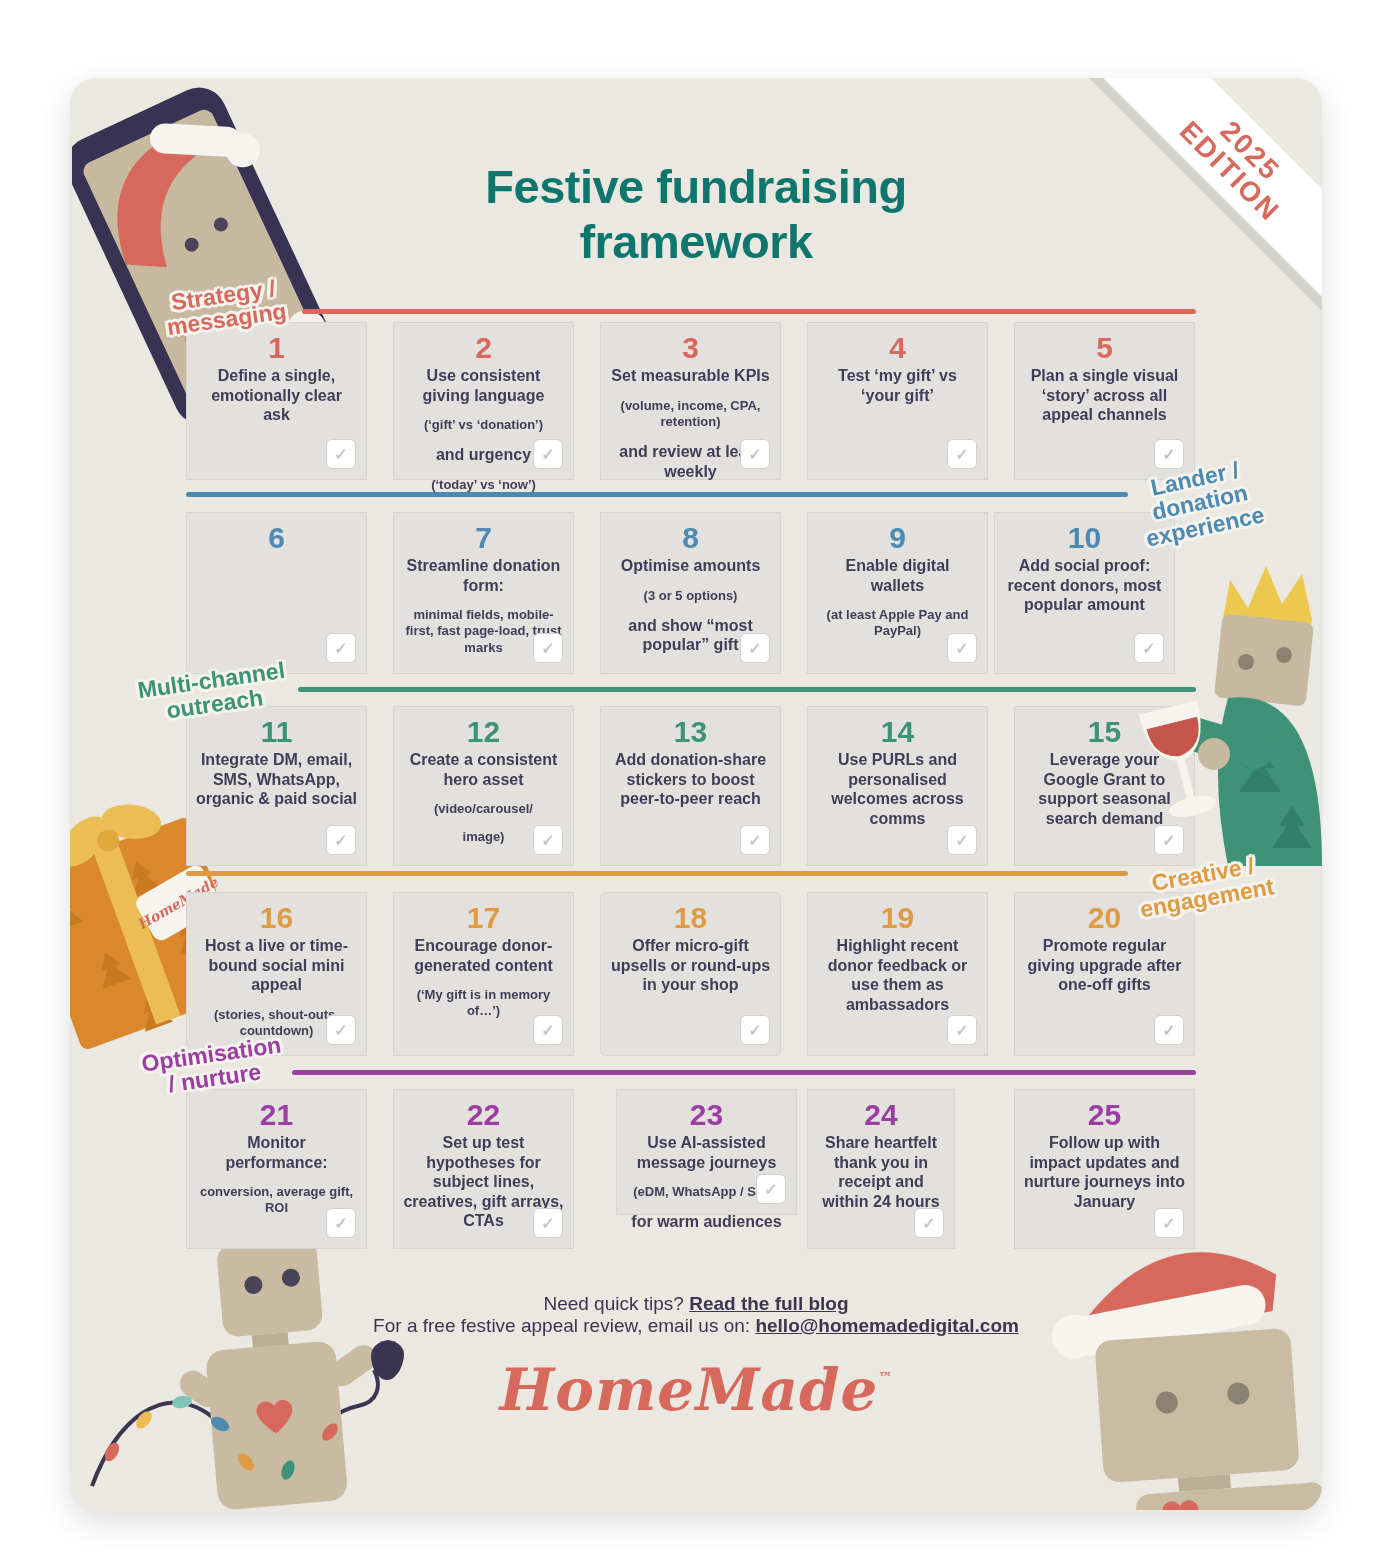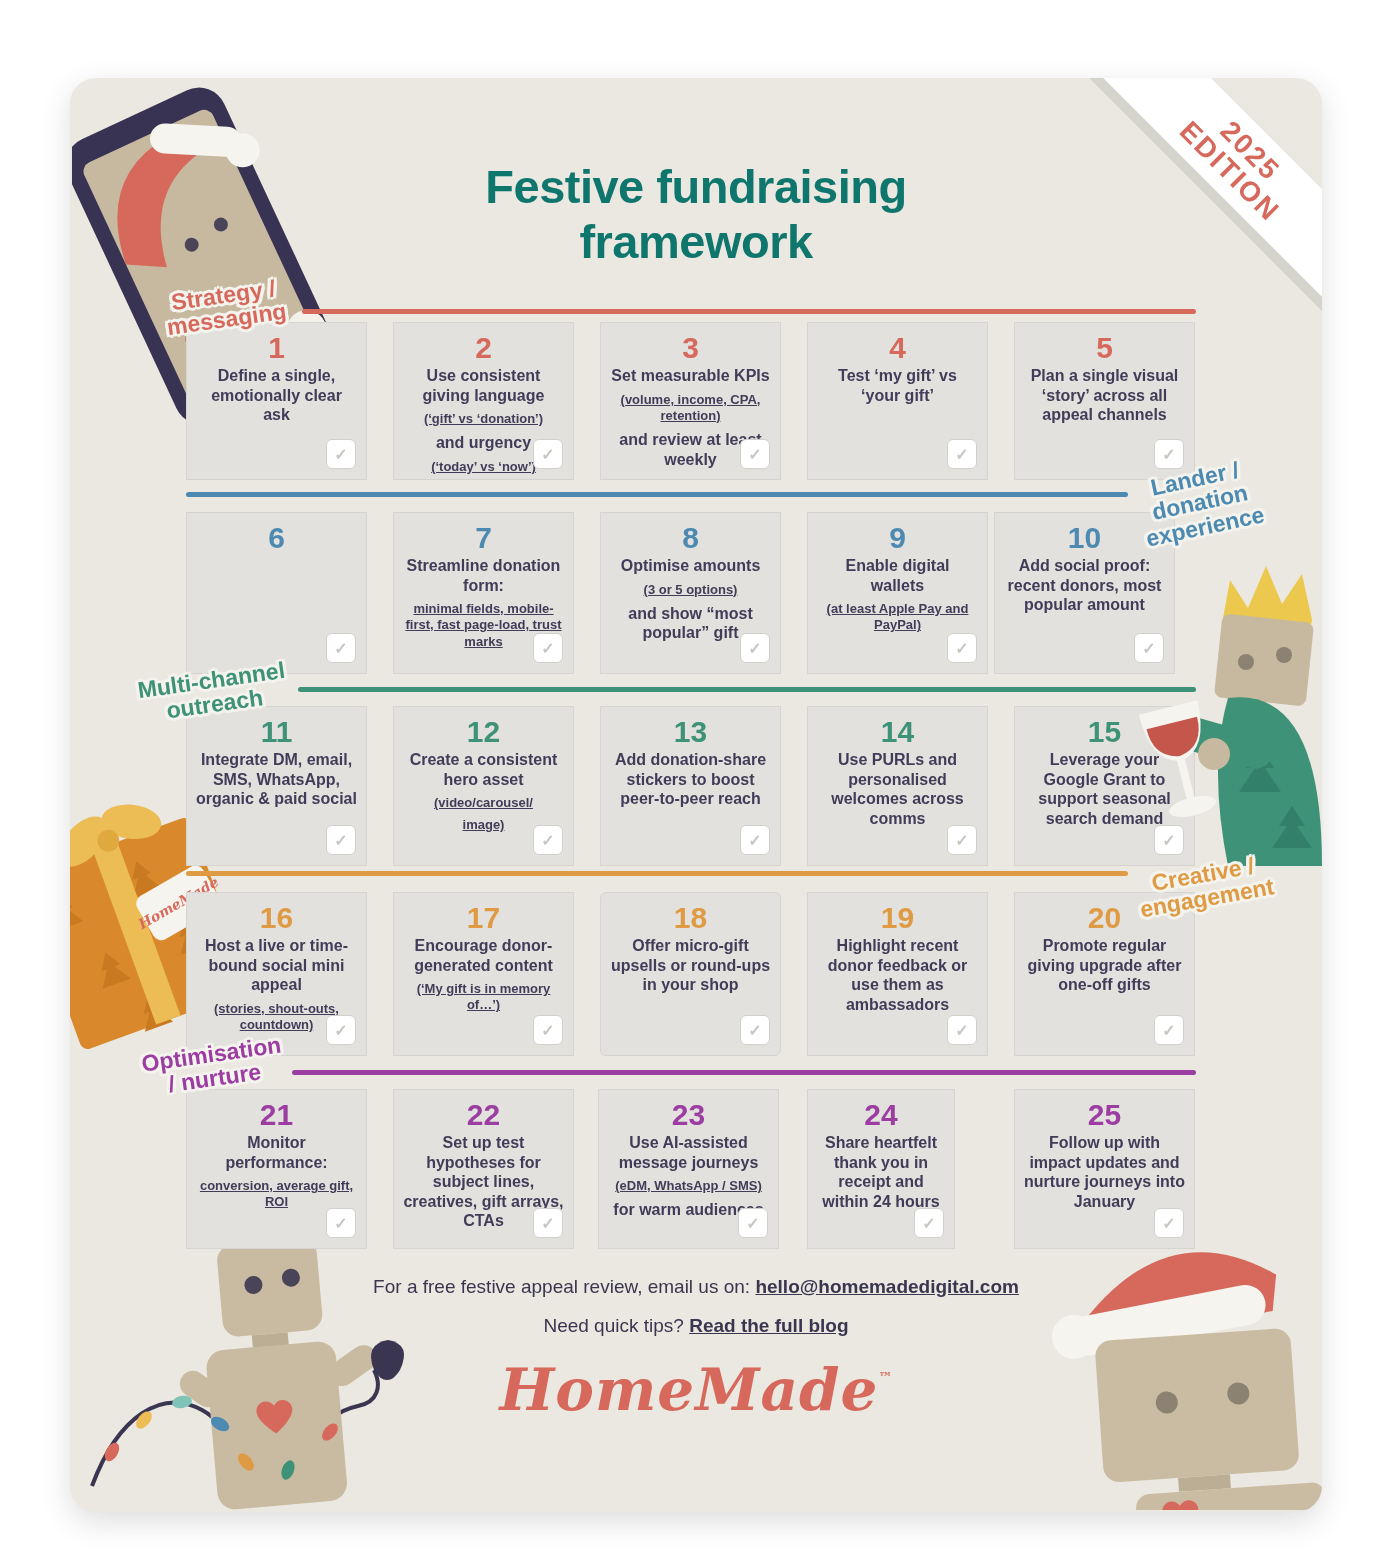--- a/index.html
+++ b/index.html
@@ -29,21 +29,21 @@
     position:absolute;z-index:6;font-weight:700;font-size:23px;line-height:1.06;text-align:center;
     text-shadow:-3px -2px 0 #f4f3ed,3px -2px 0 #f4f3ed,-3px 2px 0 #f4f3ed,3px 2px 0 #f4f3ed,
       0 -3px 0 #f4f3ed,0 3px 0 #f4f3ed,-3px 0 0 #f4f3ed,3px 0 0 #f4f3ed;
   }
   .card{
     position:absolute;background:#e3e1de;border:1px solid #d6d4d0;box-sizing:border-box;
     z-index:2;text-align:center;padding:8px 9px 6px;
   }
   .card-number{font-size:30px;font-weight:700;line-height:1.1;margin-bottom:2px;}
   .card-text .seg{display:block;font-size:16px;font-weight:700;color:#413c57;line-height:1.22;}
-  .card-text .seg.small{font-size:13px;line-height:1.25;margin:6px 0;text-decoration:underline;}
+  .card-text .seg.small{font-size:13px;line-height:1.25;margin:12px 0;}
   .checkbox{
     position:absolute;right:10px;bottom:10px;width:28px;height:28px;background:#ffffff;
     border:1px solid #d2d0cc;border-radius:6px;display:flex;align-items:center;justify-content:center;
     cursor:pointer;
   }
   .check{color:#c8c6c1;font-size:16px;font-weight:700;}
   .footer{position:absolute;left:0;top:1198px;width:1252px;text-align:center;z-index:2;}
   .footer-line{font-size:19px;color:#3b364f;}
   .footer-line.second{margin-top:17px;}
   .flink{font-weight:700;text-decoration:underline;color:#3b364f;cursor:pointer;}
@@ -394,21 +394,21 @@
       </div>
       <div class="card" style="left: 323px; top: 1011px; width: 181px; height: 160px;">
         <div class="card-number" style="color: rgb(156, 61, 162);">22</div>
         <div class="card-text">
           <span class="seg">Set up test hypotheses for subject lines, creatives, gift arrays, CTAs</span>
         </div>
         <div class="checkbox">
           <span class="check">✓</span>
         </div>
       </div>
-      <div class="card" style="left: 528px; top: 1011px; width: 181px; height: 160px;">
+      <div class="card" style="left: 546px; top: 1011px; width: 181px; height: 126px;">
         <div class="card-number" style="color: rgb(156, 61, 162);">23</div>
         <div class="card-text">
           <span class="seg">Use AI-assisted message journeys</span>
           <span class="seg small">(eDM, WhatsApp / SMS)</span>
           <span class="seg">for warm audiences</span>
         </div>
         <div class="checkbox">
           <span class="check">✓</span>
         </div>
       </div>
@@ -426,18 +426,18 @@
         <div class="card-text">
           <span class="seg">Follow up with impact updates and nurture journeys into January</span>
         </div>
         <div class="checkbox">
           <span class="check">✓</span>
         </div>
       </div>
     </div>
 
   <div class="footer">
+    <div class="footer-line second"><span>Need quick tips? </span><a class="flink">Read the full blog</a></div>
     <div class="footer-line"><span>For a free festive appeal review, email us on: </span><a class="flink">hello@homemadedigital.com</a></div>
-    <div class="footer-line second"><span>Need quick tips? </span><a class="flink">Read the full blog</a></div>
     <div class="logo"><span>HomeMade</span><span class="tm">™</span></div>
   </div>
 
 </div>
 
 </body></html>

